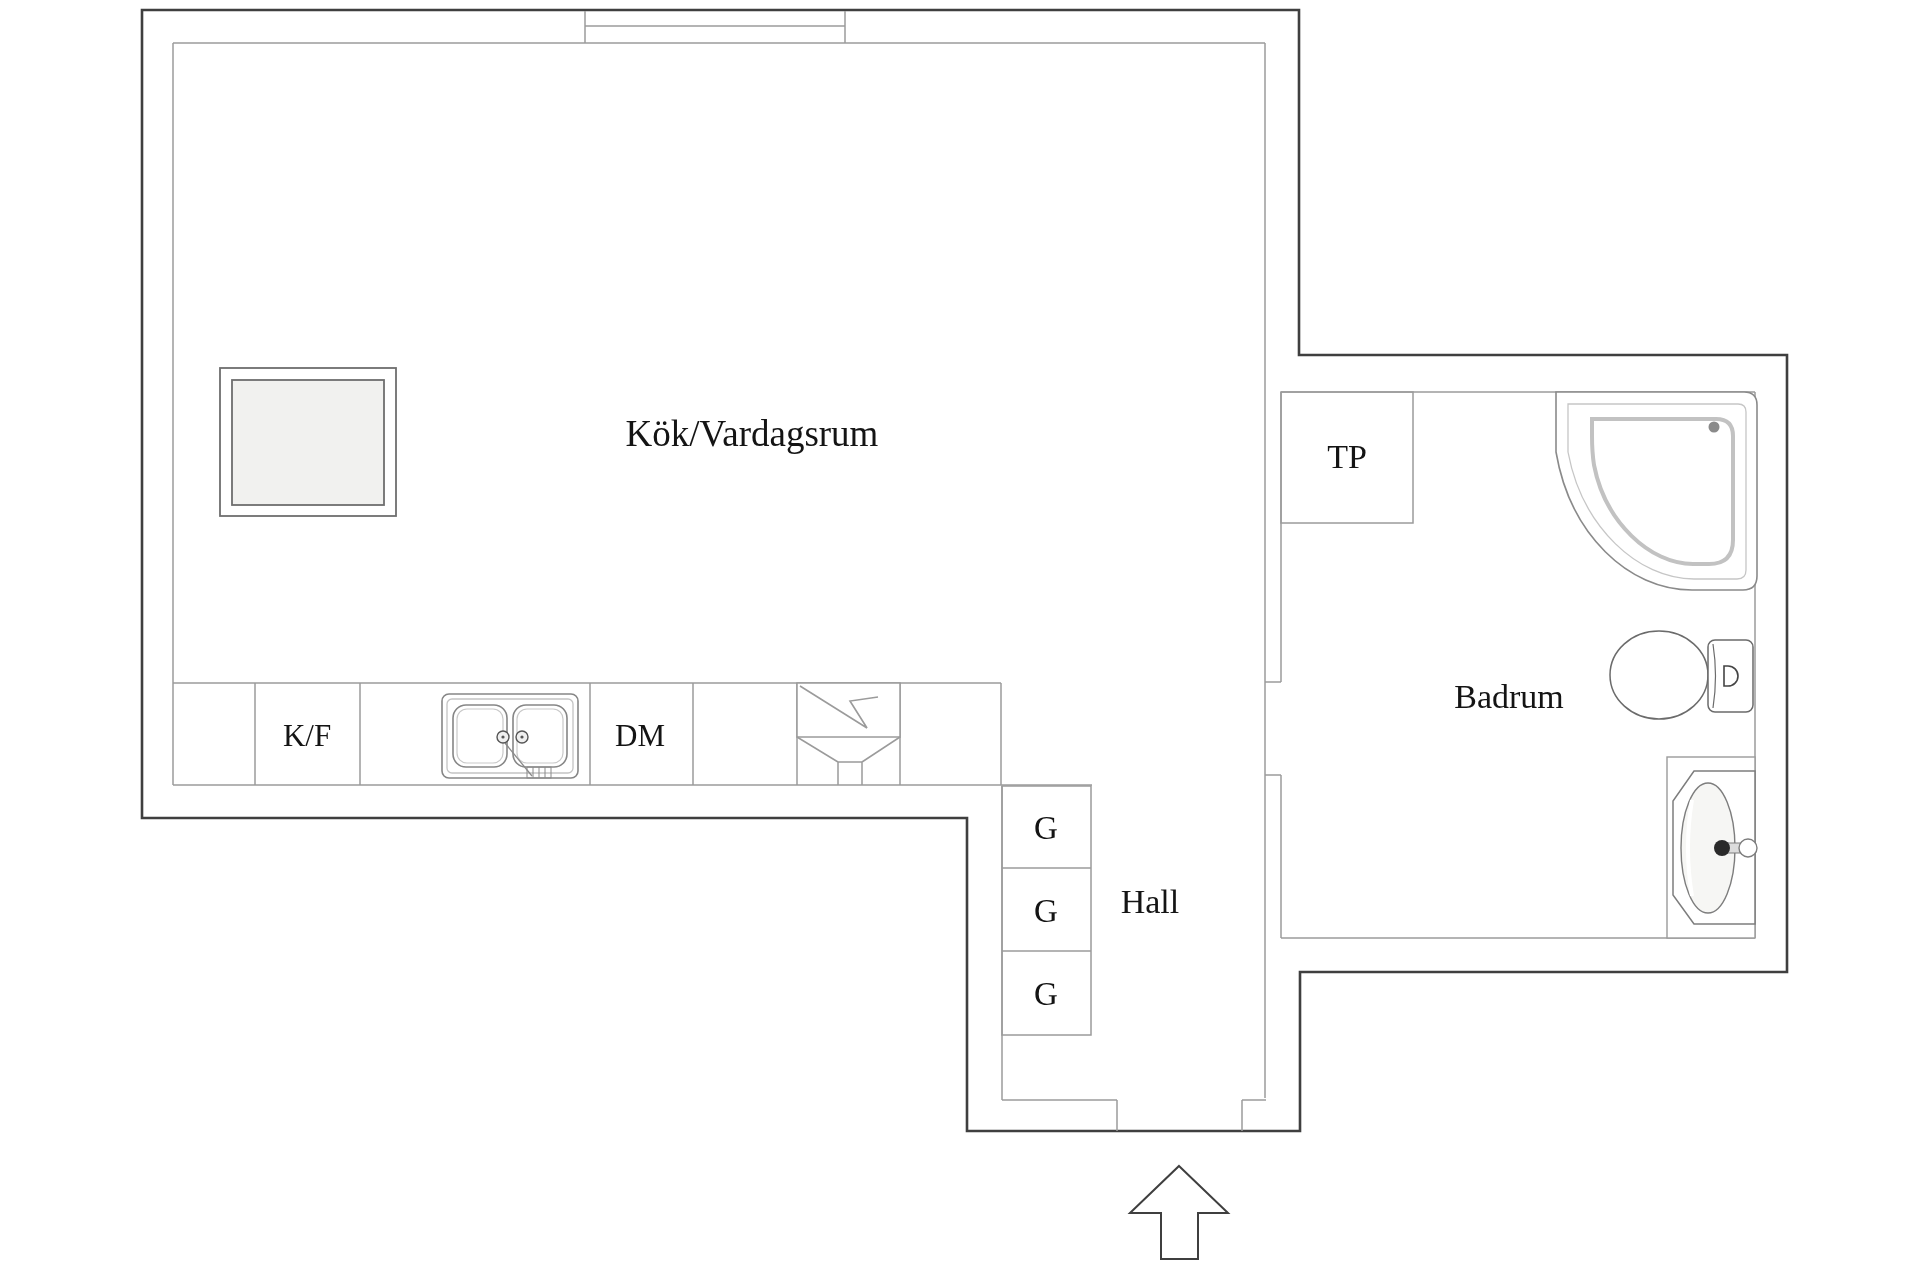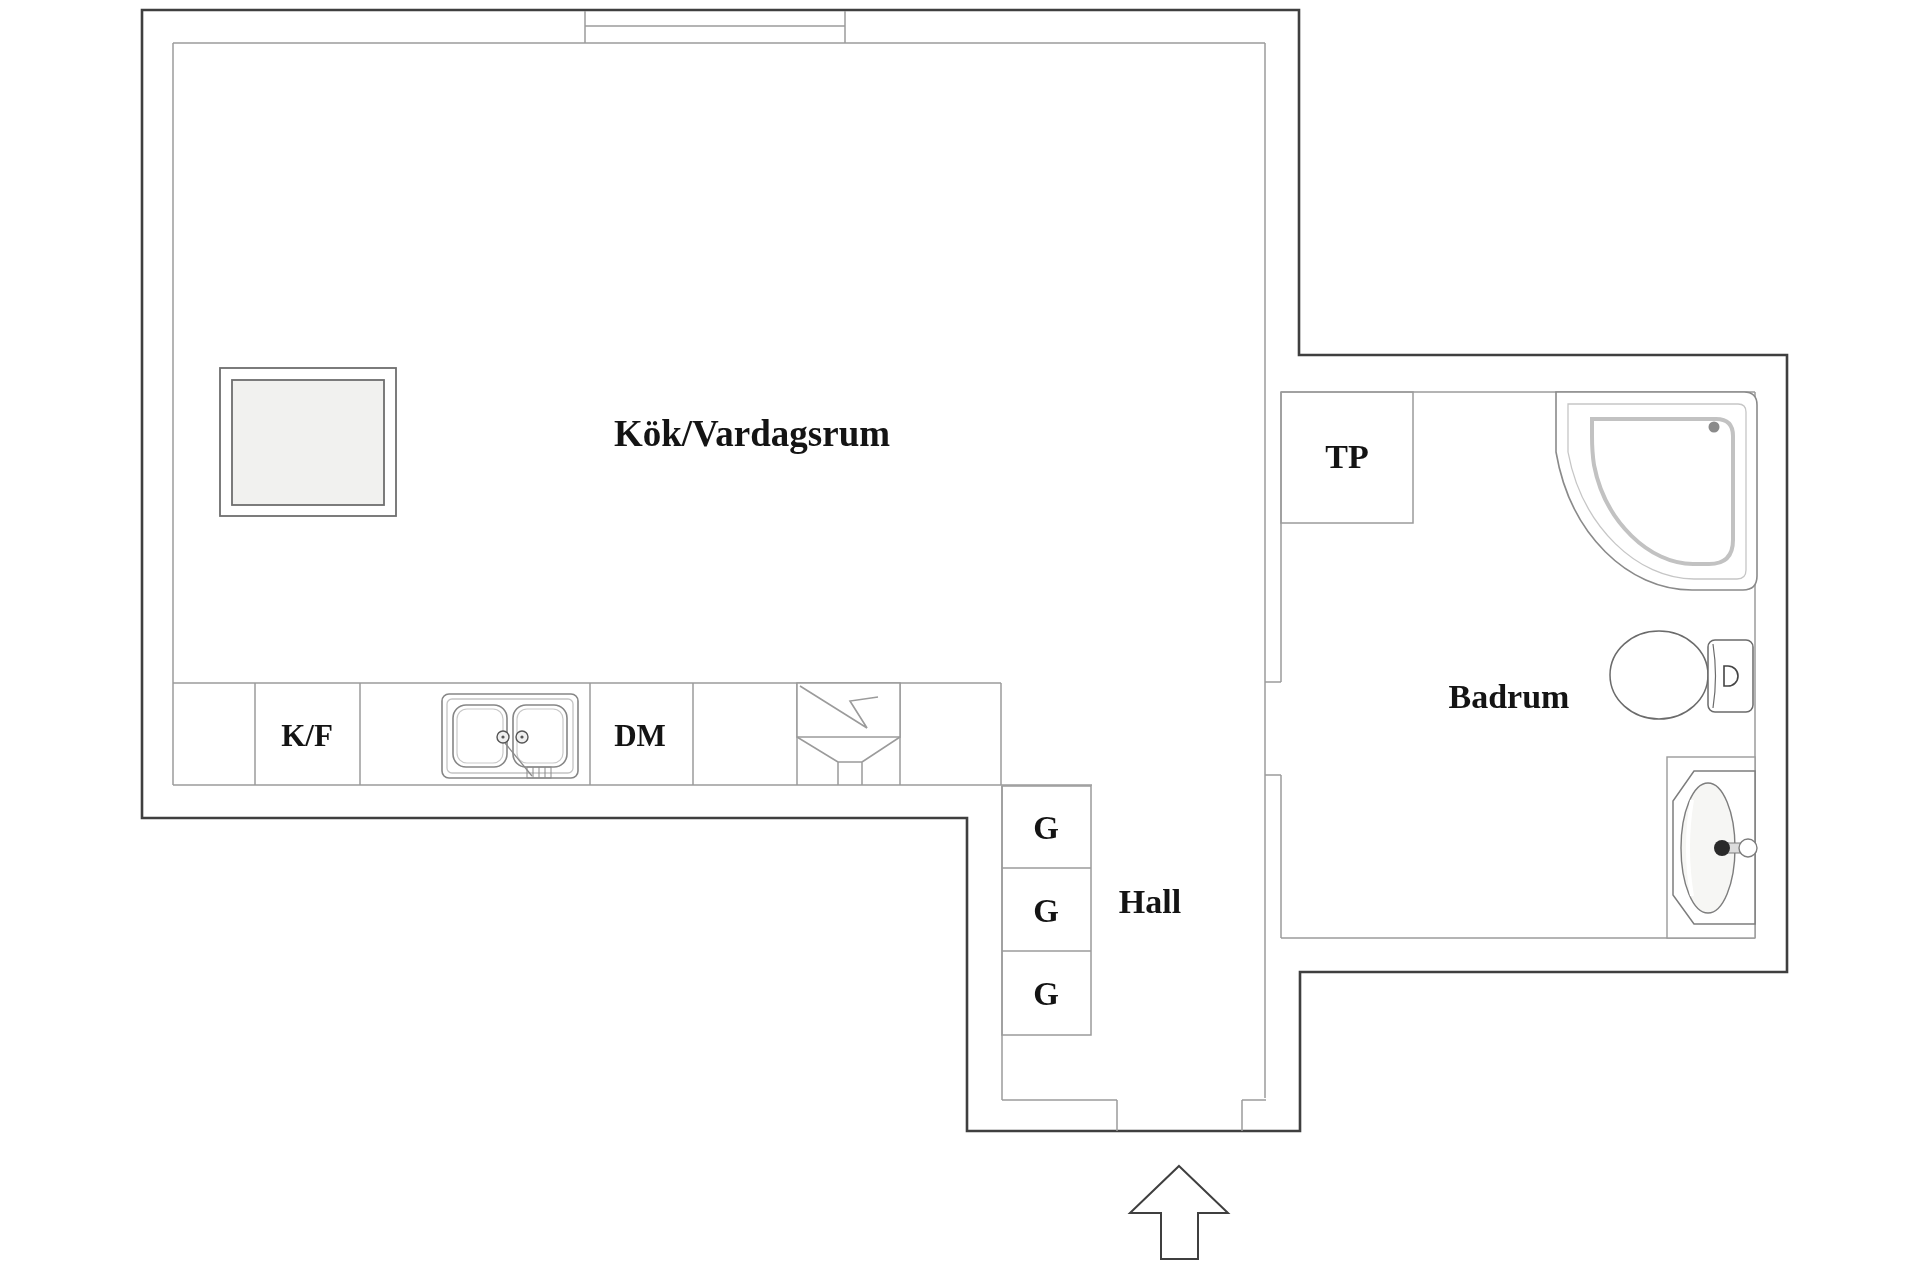--- a/index.html
+++ b/index.html
@@ -1,16 +1,16 @@
 <!DOCTYPE html>
 <html><head>
 <meta charset="utf-8">
 <style>
   html,body{margin:0;padding:0;background:#ffffff;}
-  .stage{position:relative;width:1920px;height:1280px;background:#86efac;overflow:hidden;font-weight:bold;}
+  .stage{position:relative;width:1920px;height:1280px;background:#86efac;overflow:hidden;}
   svg{display:block;}
   text{font-family:"Liberation Serif","DejaVu Serif",serif;fill:#141414;}
   .lbl-main{font-size:37px;}
   .lbl-room{font-size:34px;}
   .lbl-fix{font-size:31px;}
   .lbl-g{font-size:33px;}
 </style>
 </head>
 <body>
 

